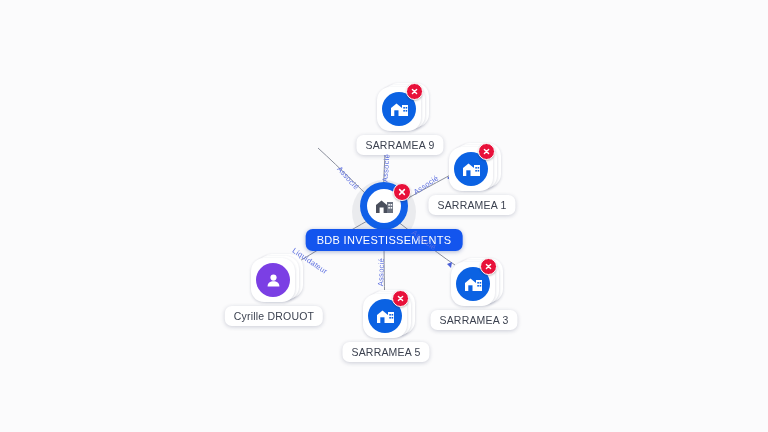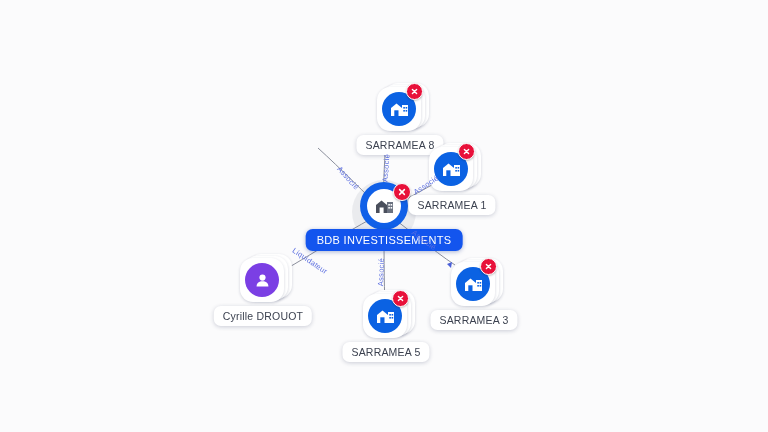--- a/index.html
+++ b/index.html
@@ -151,24 +151,24 @@
           <rect x="15.6" y="9" width="1.6" height="1.6" fill="#0b62e3"></rect>
           <rect x="4.3" y="9.3" width="4.2" height="5.7" fill="#0b62e3"></rect>
         </svg>
       </div>
       <div class="badge">
         <svg width="7" height="7" viewBox="0 0 8 8">
           <path d="M1.6 1.6 L6.4 6.4 M6.4 1.6 L1.6 6.4" stroke="#fff" stroke-width="1.6" stroke-linecap="round"></path>
         </svg>
       </div>
     </div>
-    <div class="chip">SARRAMEA 8</div>
-  </div>
-
-  <div class="node" style="left:452px;top:170px;">
+    <div class="chip">SARRAMEA 9</div>
+  </div>
+
+  <div class="node" style="left:472px;top:170px;">
     <div class="stack">
       <div class="card c3"></div>
       <div class="card c2"></div>
       <div class="card c1"></div>
       <div class="disc company">
         <svg width="19" height="16" viewBox="0 0 19 16">
           <path d="M1 15 L1 7 L6.5 2.6 L12 7 L12 15 Z" fill="#fff"></path>
           <rect x="12" y="4" width="6" height="11" fill="#fff"></rect>
           <rect x="13.3" y="6" width="1.6" height="1.6" fill="#0b62e3"></rect>
           <rect x="15.6" y="6" width="1.6" height="1.6" fill="#0b62e3"></rect>
@@ -229,21 +229,21 @@
       </div>
       <div class="badge">
         <svg width="7" height="7" viewBox="0 0 8 8">
           <path d="M1.6 1.6 L6.4 6.4 M6.4 1.6 L1.6 6.4" stroke="#fff" stroke-width="1.6" stroke-linecap="round"></path>
         </svg>
       </div>
     </div>
     <div class="chip">SARRAMEA 5</div>
   </div>
 
-  <div class="node" style="left:263px;top:281px;text-decoration:underline;">
+  <div class="node" style="left:274px;top:281px;text-decoration:underline;">
     <div class="stack">
       <div class="card c3"></div>
       <div class="card c2"></div>
       <div class="card c1"></div>
       <div class="disc person">
         <svg width="17" height="17" viewBox="0 0 17 17">
           <circle cx="8.5" cy="5.6" r="3.1" fill="#fff"></circle>
           <path d="M2.6 14.4 C2.6 10.9 5.2 9.3 8.5 9.3 C11.8 9.3 14.4 10.9 14.4 14.4 Z" fill="#fff"></path>
         </svg>
       </div>

